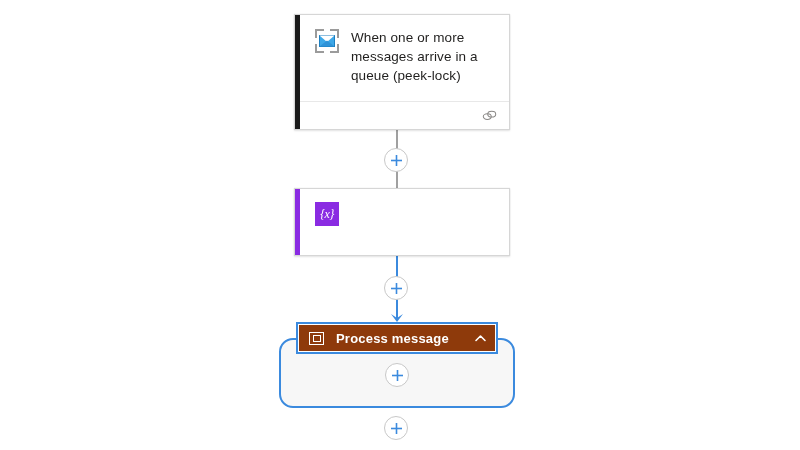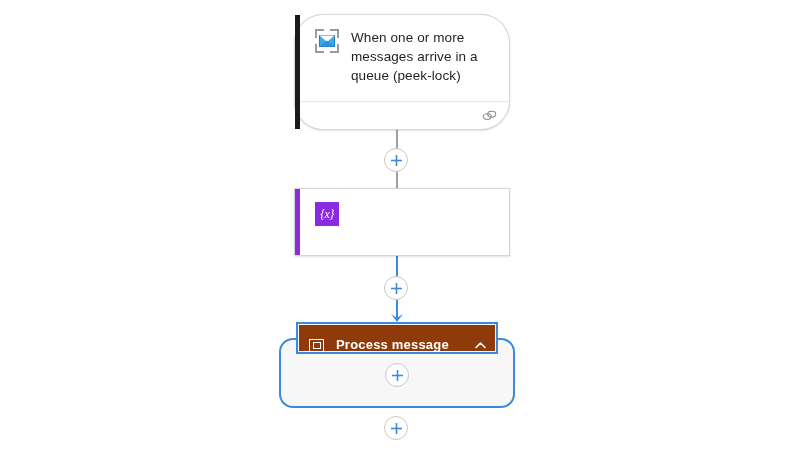--- a/index.html
+++ b/index.html
@@ -52,21 +52,20 @@
     color: #201f1e;
     letter-spacing: .1px;
   }
 
   
   #trigger {
     left: 294px;
     top: 14px;
     width: 216px;
     height: 116px;
-    border-radius: 29px;
   }
   #trigger .accent { background: #1a1a1a; width: 5px; }
   #trigger .node-body { padding-top: 13px; }
   .trigger-footer {
     height: 27px;
     border-top: 1px solid #e8e8e8;
     display: flex;
     align-items: center;
     justify-content: flex-end;
     padding-right: 12px;
@@ -141,21 +140,21 @@
     left: 296px;
     top: 322px;
     width: 202px;
     height: 32px;
     box-sizing: border-box;
     background: #8e3a0b;
     border: 2px solid #3b8ade;
     outline: 1px solid #ffffff;
     outline-offset: -3px;
     display: flex;
-    align-items: flex-end;
+    align-items: center;
     padding: 0 9px 0 11px;
     z-index: 4;
   }
   #scope-header .scope-title {
     color: #ffffff;
     font-size: 13px;
     font-weight: bold;
     flex: 1;
     margin-left: 12px;
     letter-spacing: .2px;

